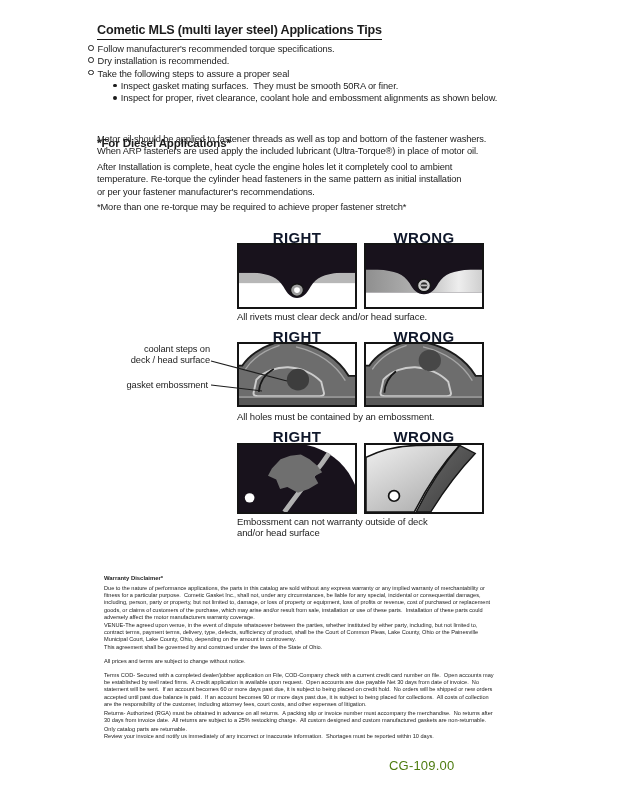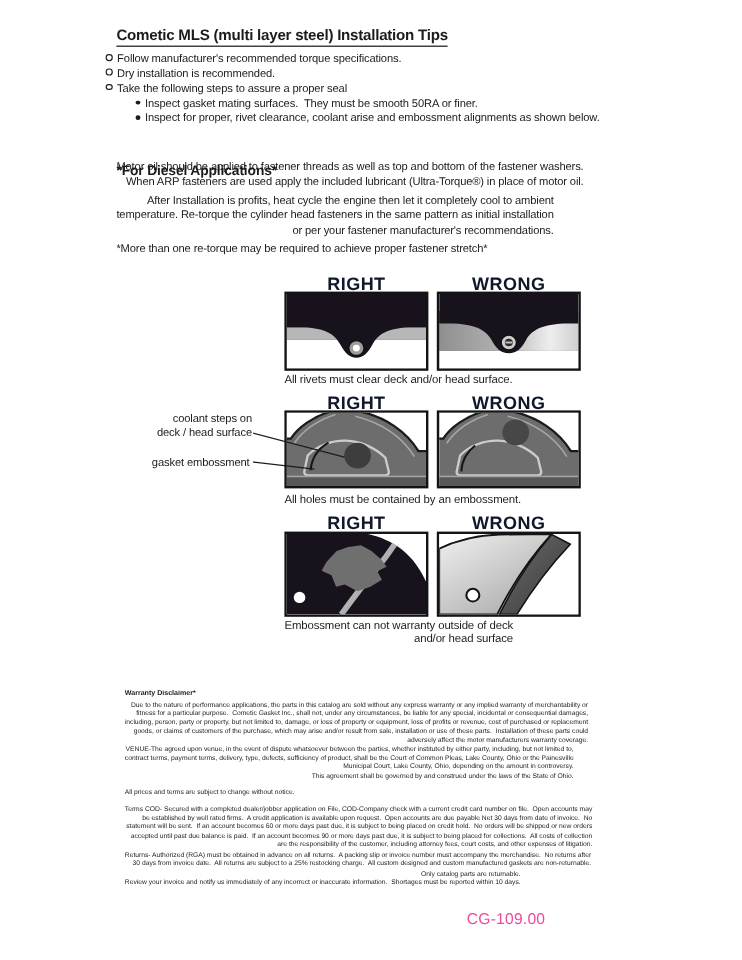--- a/index.html
+++ b/index.html
@@ -1,45 +1,45 @@
 <!DOCTYPE html>
 <html><head>
 <meta charset="utf-8">
 <style>
   html,body{margin:0;padding:0;}
   body{width:618px;height:800px;background:#ffffff;position:relative;overflow:hidden;
        font-family:"Liberation Sans", sans-serif;color:#1c1c1c;}
   .abs{position:absolute;}
-  .pre{white-space:pre;text-align:right;}
+  .pre{white-space:pre;}
   .page-title{font-size:12.6px;font-weight:bold;letter-spacing:-0.2px;
               border-bottom:1.6px solid #141414;padding-bottom:2px;display:inline-block;}
   .bullets{font-size:9.3px;line-height:12.3px;letter-spacing:-0.1px;}
   .b-row{display:flex;align-items:baseline;}
   .b-row.sub{padding-left:25px;}
   .o-bullet{width:3.6px;height:3.6px;border:0.9px solid #222;border-radius:50%;
             display:inline-block;flex:none;margin-right:4px;position:relative;top:-1.5px;}
   .f-bullet{width:3.8px;height:3.8px;background:#1c1c1c;border-radius:50%;
             display:inline-block;flex:none;margin-right:4px;position:relative;top:-1.5px;}
   .h2{font-size:11.5px;font-weight:bold;letter-spacing:-0.1px;}
   .body-text{font-size:9.3px;line-height:12.4px;letter-spacing:-0.12px;}
   .fig-head{font-size:15px;font-weight:bold;letter-spacing:0.4px;width:120px;text-align:center;color:#0f172a;}
   .caption{font-size:9.5px;line-height:10.8px;letter-spacing:-0.1px;}
   .fig-label{font-size:9.3px;line-height:10.5px;letter-spacing:-0.1px;text-align:right;}
   .panel{position:absolute;border:2px solid #141414;box-sizing:border-box;background:#fff;}
   .panel svg{display:block;width:100%;height:100%;}
   .fine{font-size:5.6px;line-height:7.2px;color:#222;}
   .fine-head{font-size:5.9px;font-weight:bold;color:#222;}
-  .pagenum{font-size:13px;letter-spacing:0.2px;color:#ec4899;}
+  .pagenum{font-size:13px;letter-spacing:0.2px;color:#4d7c0f;}
   .leader{position:absolute;z-index:6;}
 </style>
 </head>
 <body>
 
 <div class="abs" style="left:97px;top:20px;">
-  <span class="page-title">Cometic MLS (multi layer steel) Installation Tips</span>
+  <span class="page-title">Cometic MLS (multi layer steel) Applications Tips</span>
 </div>
 
 <div class="abs bullets" style="left:88px;top:43px;width:440px;">
   <div class="b-row">
       <span class="o-bullet"></span>
       <span class="pre">Follow manufacturer's recommended torque specifications.</span>
     </div>
   <div class="b-row">
       <span class="o-bullet"></span>
       <span class="pre">Dry installation is recommended.</span>
@@ -47,28 +47,28 @@
   <div class="b-row">
       <span class="o-bullet"></span>
       <span class="pre">Take the following steps to assure a proper seal</span>
     </div>
   <div class="b-row sub">
       <span class="f-bullet"></span>
       <span class="pre">Inspect gasket mating surfaces.  They must be smooth 50RA or finer.</span>
     </div>
   <div class="b-row sub">
       <span class="f-bullet"></span>
-      <span class="pre">Inspect for proper, rivet clearance, coolant arise and embossment alignments as shown below.</span>
+      <span class="pre">Inspect for proper, rivet clearance, coolant hole and embossment alignments as shown below.</span>
     </div>
 </div>
 
 <div class="abs h2" style="left:97px;top:117px;margin-top:20px;">*For Diesel Applications*</div>
 <div class="abs body-text pre" style="left:97px;top:133px;">Motor oil should be applied to fastener threads as well as top and bottom of the fastener washers.
 When ARP fasteners are used apply the included lubricant (Ultra-Torque®) in place of motor oil.</div>
-<div class="abs body-text pre" style="left:97px;top:161px;">After Installation is profits, heat cycle the engine then let it completely cool to ambient
+<div class="abs body-text pre" style="left:97px;top:161px;">After Installation is complete, heat cycle the engine holes let it completely cool to ambient
 temperature. Re-torque the cylinder head fasteners in the same pattern as initial installation
 or per your fastener manufacturer's recommendations.</div>
 <div class="abs body-text pre" style="left:97px;top:201px;">*More than one re-torque may be required to achieve proper fastener stretch*</div>
 
 <div class="abs fig-head" style="left:237px;top:229px;">RIGHT</div>
 <div class="abs fig-head" style="left:364px;top:229px;">WRONG</div>
 
 <div class="panel" style="left:237px;top:243px;width:120px;height:66px;">
   <svg viewBox="0 0 120 66" preserveAspectRatio="none">
     <rect width="120" height="66" fill="#18121c"></rect>

